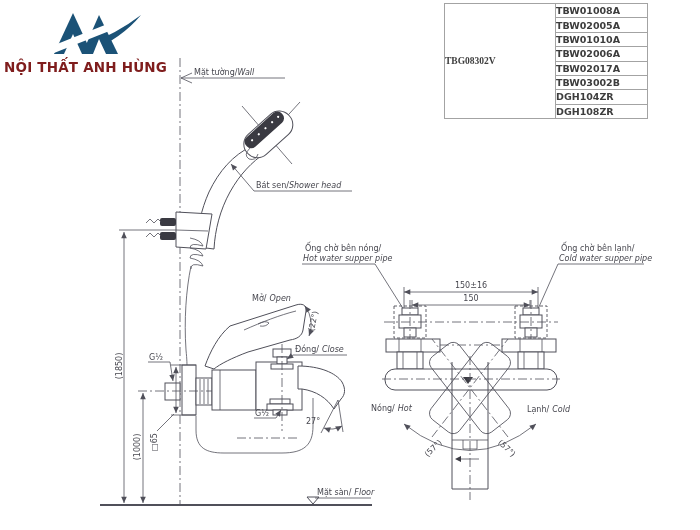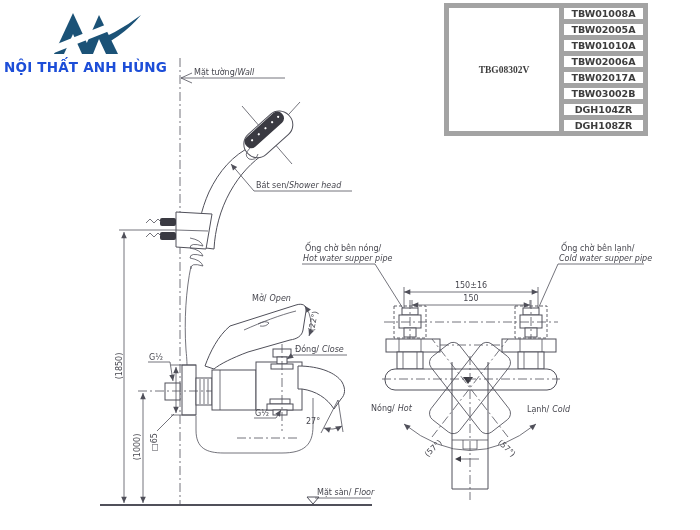--- a/index.html
+++ b/index.html
@@ -1,25 +1,25 @@
 <!DOCTYPE html>
 <html><head>
 <meta charset="utf-8">
 <style>
   html,body{margin:0;padding:0;background:#fff;}
   #stage{position:relative;width:700px;height:530px;background:#fff;overflow:hidden;
          font-family:"DejaVu Sans",sans-serif;}
   
   #logo{position:absolute;left:4px;top:6px;width:165px;}
   #logo svg{display:block;}
-  #brand{margin-top:1px;font-weight:700;font-size:13.5px;letter-spacing:.2px;color:#1d4ed8;white-space:nowrap;}
+  #brand{margin-top:1px;font-weight:700;font-size:13.5px;letter-spacing:.2px;color:#7f1d1d;white-space:nowrap;}
   
   #codes{position:absolute;left:444px;top:3px;width:204px;height:116px;border-collapse:collapse;
          font-weight:700;font-size:9.5px;color:#3d3d3d;table-layout:fixed;}
-  #codes td{border:5px solid #a3a3a3;text-align:center;vertical-align:middle;padding:0;}
+  #codes td{border:1px solid #a3a3a3;text-align:left;vertical-align:middle;padding:0;}
   #codes td.main{width:110px;font-family:Liberation Serif, serif;}
   
   #draw{position:absolute;left:0;top:0;}
   .s{stroke:#50505a;fill:none;stroke-width:1;}
   .s8{stroke:#50505a;fill:none;stroke-width:.8;}
   .fw{fill:#fff;stroke:#50505a;stroke-width:1;}
   .dk{fill:#3a3a42;stroke:none;}
   .cl{stroke:#50505a;fill:none;stroke-width:.8;stroke-dasharray:9 3 2 3;}
   .dash{stroke:#50505a;fill:none;stroke-width:.9;stroke-dasharray:3 2;}
   .lbl{font-family:"DejaVu Sans",sans-serif;font-size:8px;fill:#46464e;}

